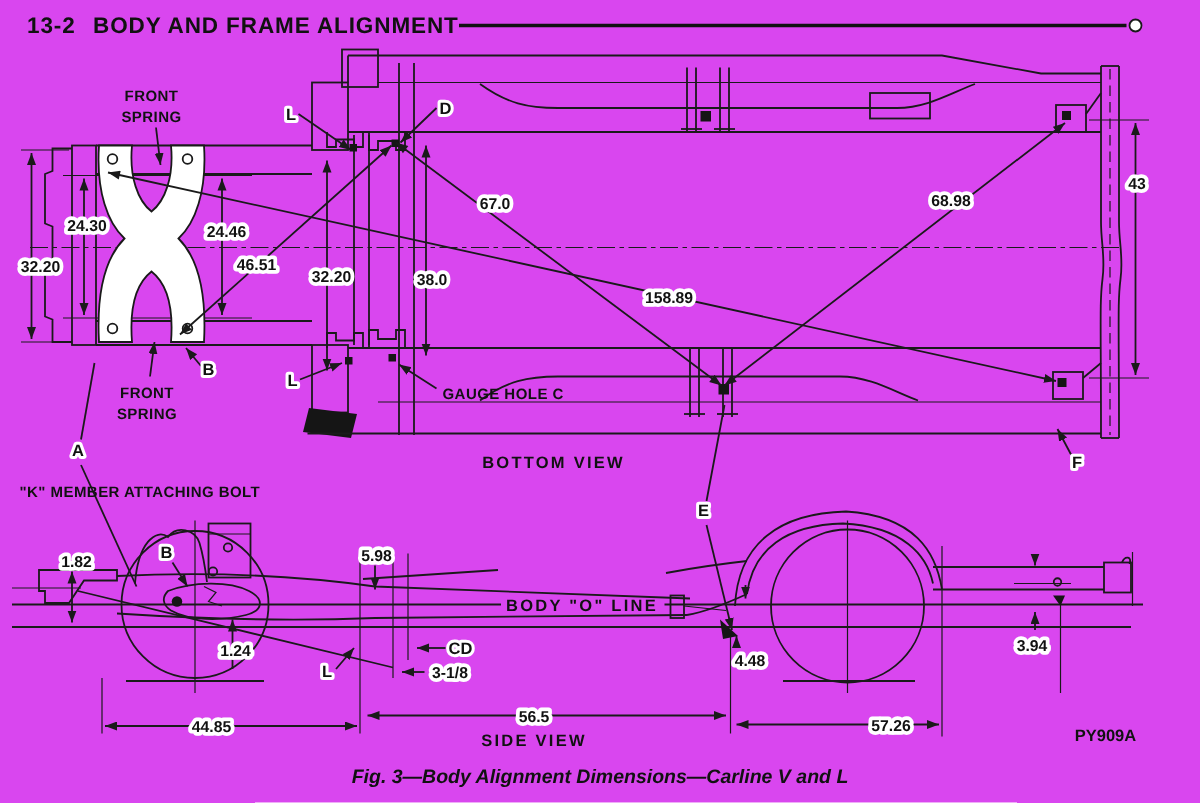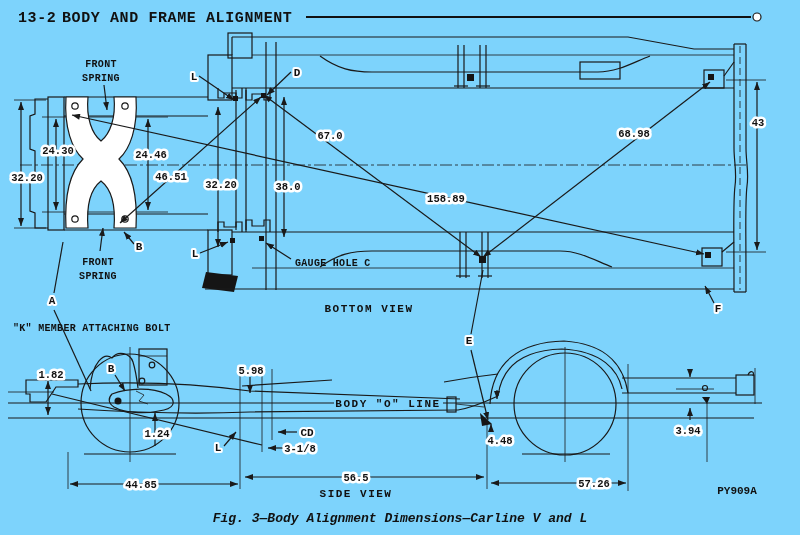--- a/index.html
+++ b/index.html
@@ -1,17 +1,17 @@
 <!DOCTYPE html>
 <html><head>
 <meta charset="utf-8">
 <style>
   html,body{margin:0;padding:0;background:#ffffff;}
-  .page{position:relative;width:800px;height:535px;background:#7dd3fc;overflow:hidden;
-        font-family:Liberation Mono, monospace;}
+  .page{position:relative;width:800px;height:535px;background:#d946ef;overflow:hidden;
+        font-family:Liberation Sans, sans-serif;}
   svg{position:absolute;top:0;left:0;}
   svg .ln{stroke:#1a1a1a;stroke-width:1.2;fill:none;}
   svg .thin{stroke:#1a1a1a;stroke-width:0.8;fill:none;}
   svg .thick{stroke:#111;stroke-width:2.2;fill:none;}
   svg .blk{fill:#151515;stroke:none;}
   svg .wht{fill:#ffffff;stroke:#1a1a1a;stroke-width:1.2;}
   svg text{fill:#111;}
   .hdr{font-size:15px;font-weight:700;letter-spacing:0.6px;}
   .lbl{font-size:10px;font-weight:700;letter-spacing:0.3px;}
   .dim{font-size:10.5px;font-weight:700;paint-order:stroke;stroke:#fff;stroke-width:5px;stroke-linejoin:round;}

